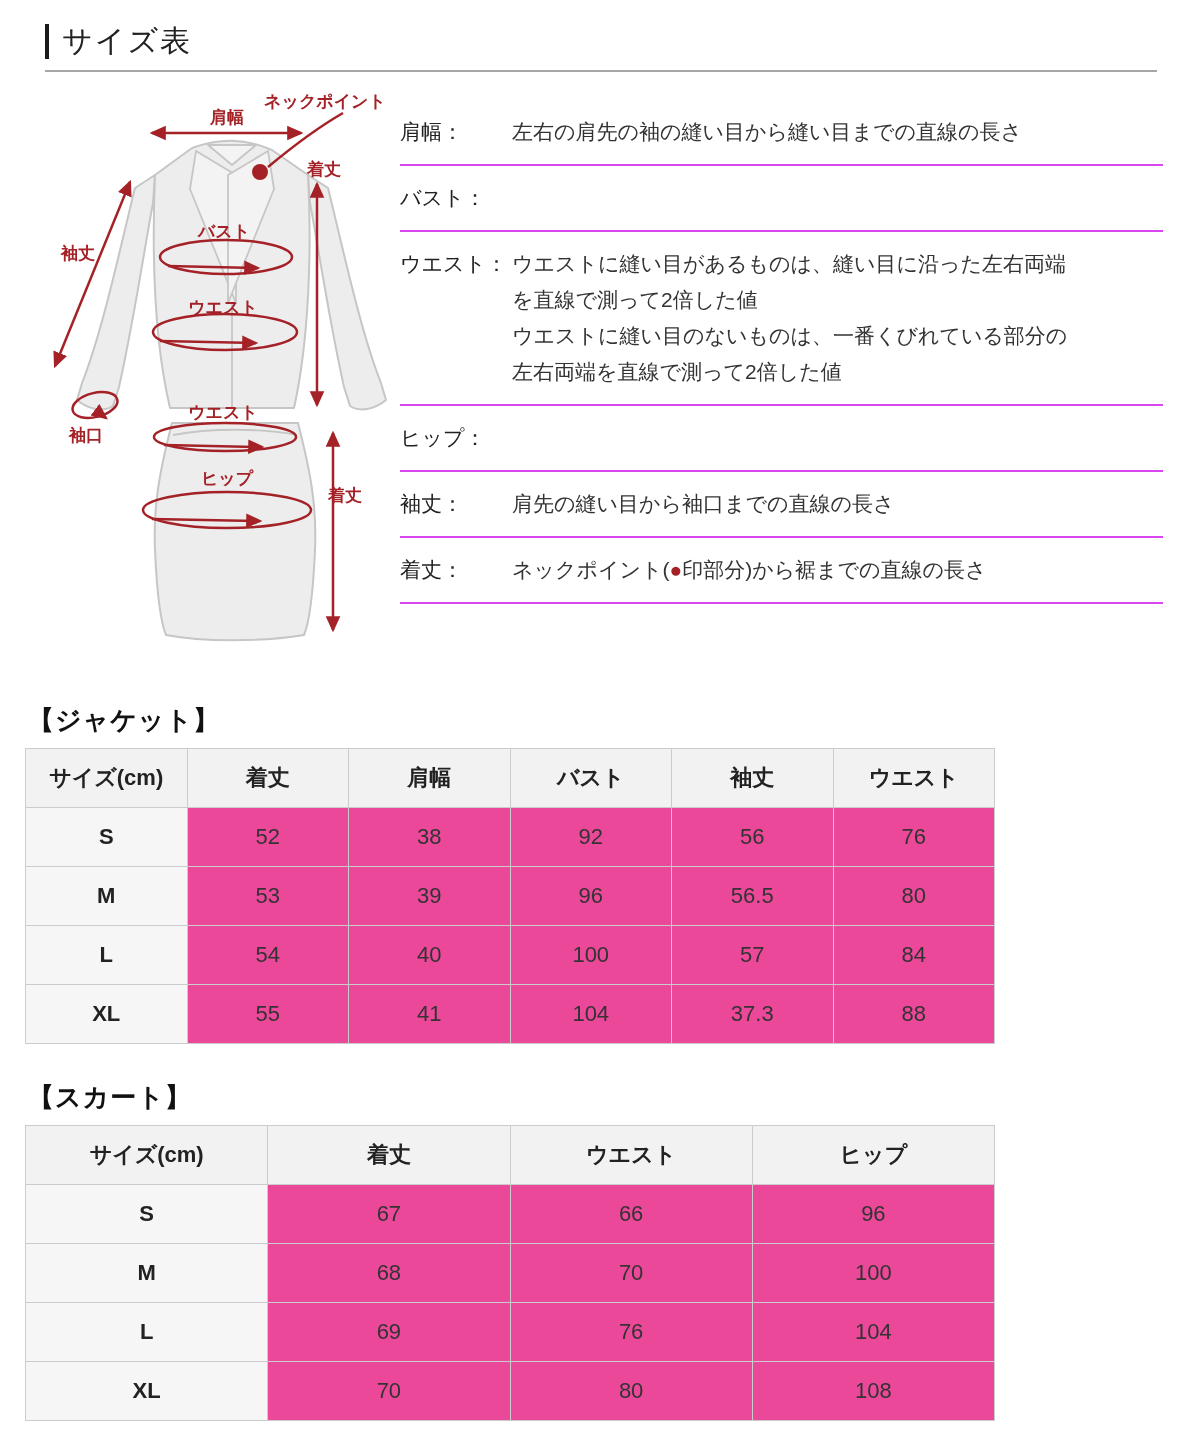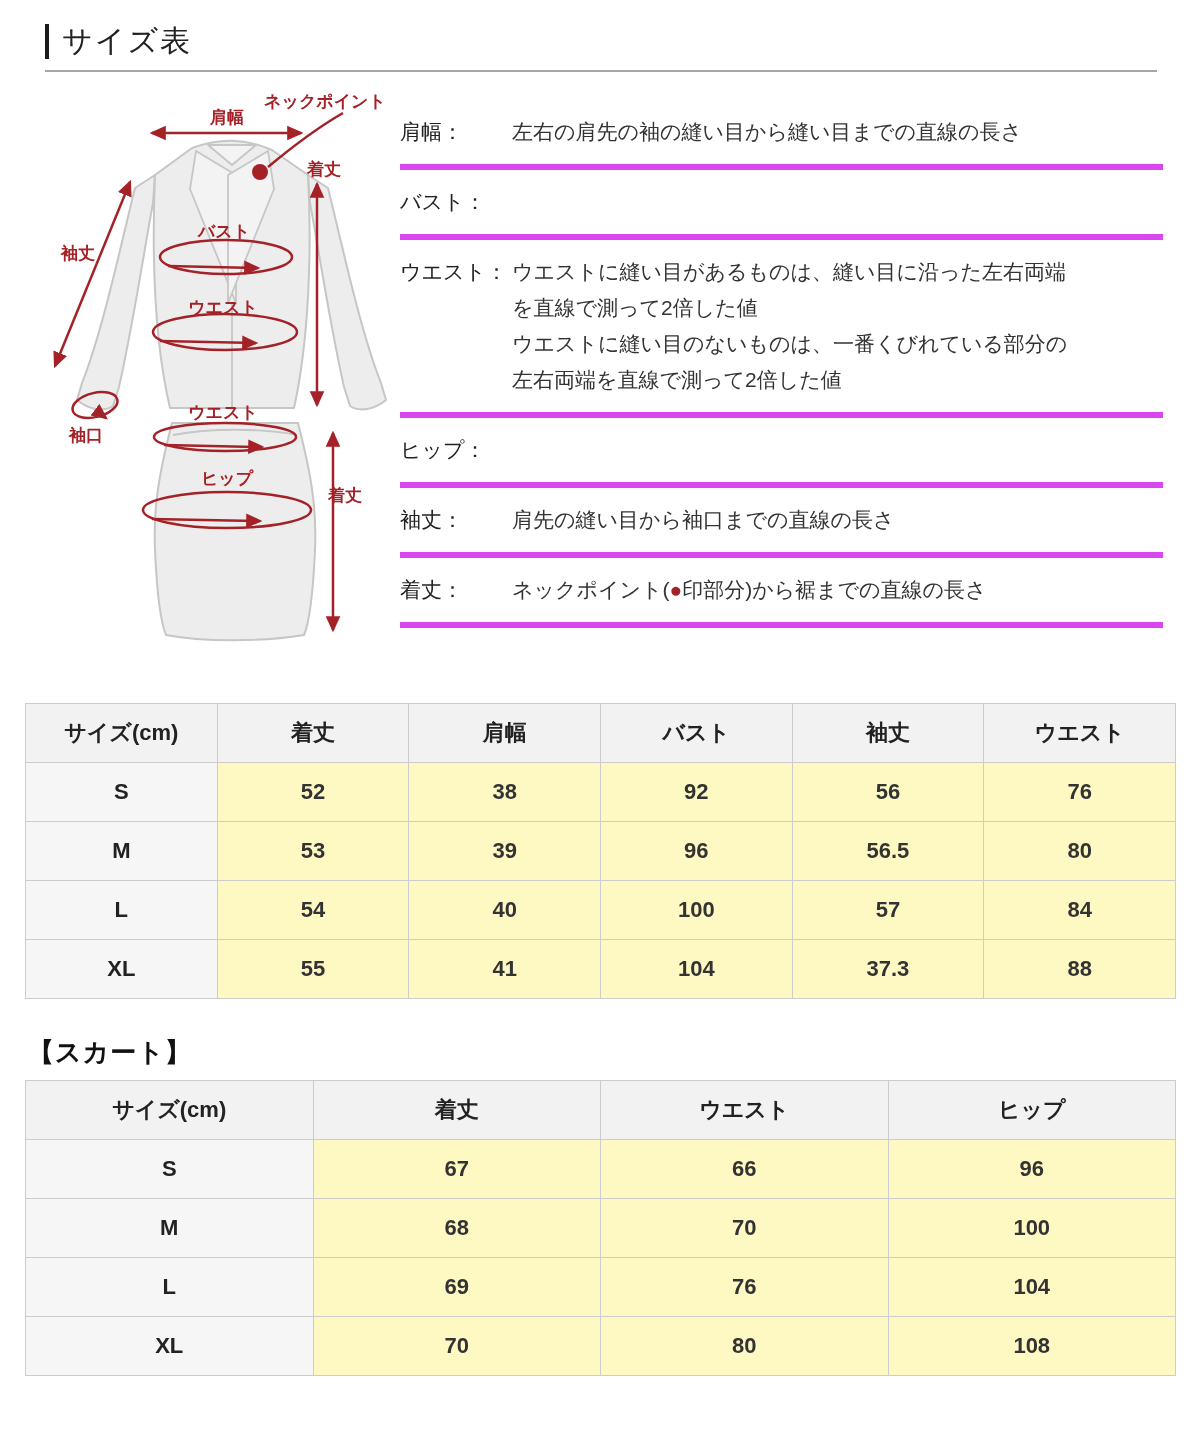--- a/index.html
+++ b/index.html
@@ -20,32 +20,32 @@
   .diagram svg{display:block;}
   .diagram text{font-size:17px;font-weight:bold;fill:#a42227;font-family:"Liberation Sans",sans-serif;}
   .garment{fill:#ededed;stroke:#c6c6c6;stroke-width:2;stroke-linejoin:round;}
   .garment-light{fill:#f3f3f3;stroke:#c6c6c6;stroke-width:1.8;stroke-linejoin:round;}
   .gline{fill:none;stroke:#c6c6c6;stroke-width:1.8;}
   .red-stroke{fill:none;stroke:#a42227;stroke-width:2.5;}
   .red-fill{fill:#a42227;stroke:none;}
 
   
   .definitions{position:absolute;left:400px;top:100px;width:763px;}
-  .def-row{display:flex;padding:14px 0;border-bottom:6px solid #d946ef;font-size:21px;line-height:36px;color:#333;}
+  .def-row{display:flex;padding:14px 0;border-bottom:2px solid #d946ef;font-size:21px;line-height:36px;color:#333;}
   .def-term{width:112px;flex:none;color:#222;font-weight:500;}
   .def-desc{flex:1;white-space:pre-line;}
   .inline-dot{color:#a42227;font-size:21px;}
 
   
   .tables{position:absolute;left:0;top:703px;width:1200px;}
   .table-title{margin:0 0 10px 28px;font-size:26px;font-weight:bold;color:#111;letter-spacing:1px;}
-  table{width:1151px;margin:0 16px 36px 25px;border-collapse:collapse;table-layout:fixed;}
+  table{width:970px;margin:0 16px 36px 25px;border-collapse:collapse;table-layout:fixed;}
   th,td{border:1px solid #cccccc;height:58px;text-align:center;vertical-align:middle;padding:0;}
   th{background:#f2f2f2;font-size:22px;font-weight:bold;color:#222;}
-  td{background:#fef9c3;font-size:22px;font-weight:bold;color:#333;}
+  td{background:#ec4899;font-size:22px;font-weight:normal;color:#333;}
   td.size-col{background:#f6f6f6;font-weight:bold;color:#222;}
 </style>
 </head>
 <body>
 
 <div class="page">
 
   <div class="title-row">
     <span class="title-bar"></span>
     <h1 class="page-title">サイズ表</h1>
@@ -131,20 +131,21 @@
       <div class="def-term">袖丈：</div>
       <div class="def-desc">肩先の縫い目から袖口までの直線の長さ</div>
     </div>
     <div class="def-row">
       <div class="def-term">着丈：</div>
       <div class="def-desc">ネックポイント(<span class="inline-dot">●</span>印部分)から裾までの直線の長さ</div>
     </div>
   </div>
 
   <div class="tables">
+    <h2 class="table-title">【ジャケット】</h2>
     <table>
         <thead>
           <tr>
             <th>サイズ(cm)</th>
             <th>着丈</th>
             <th>肩幅</th>
             <th>バスト</th>
             <th>袖丈</th>
             <th>ウエスト</th>
           </tr>

